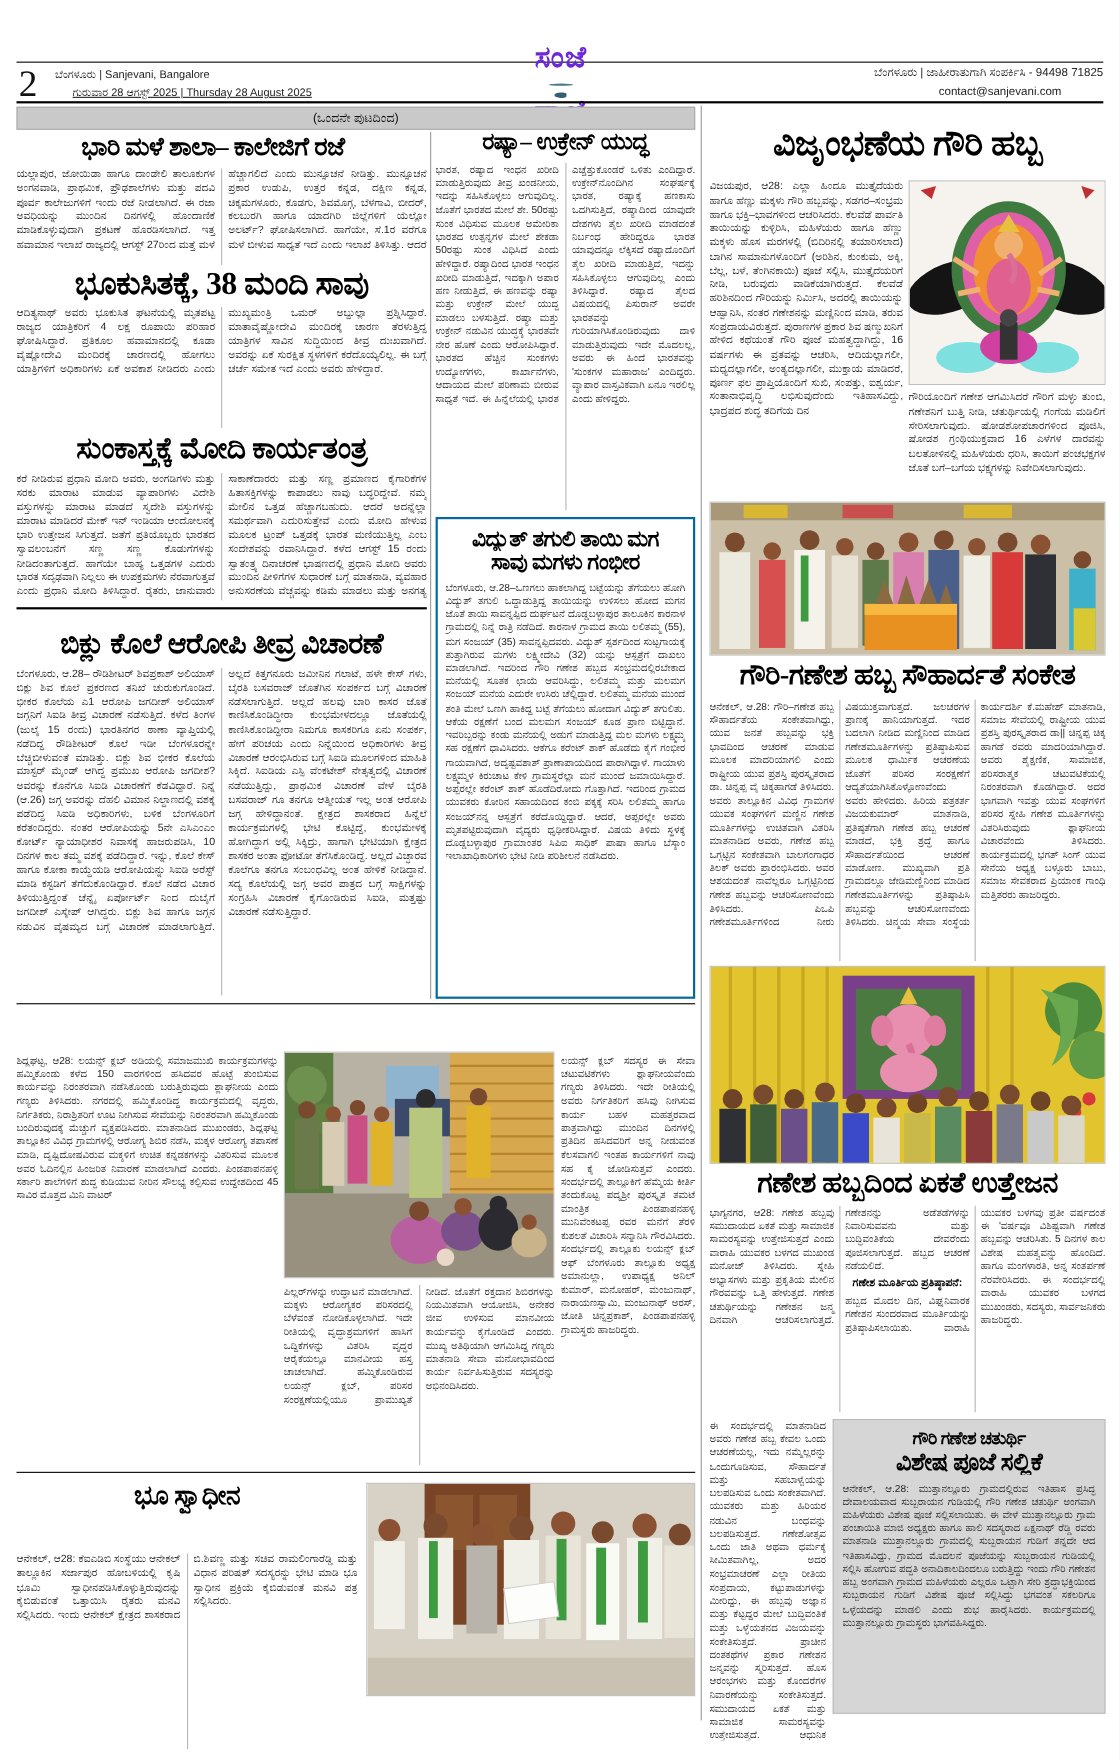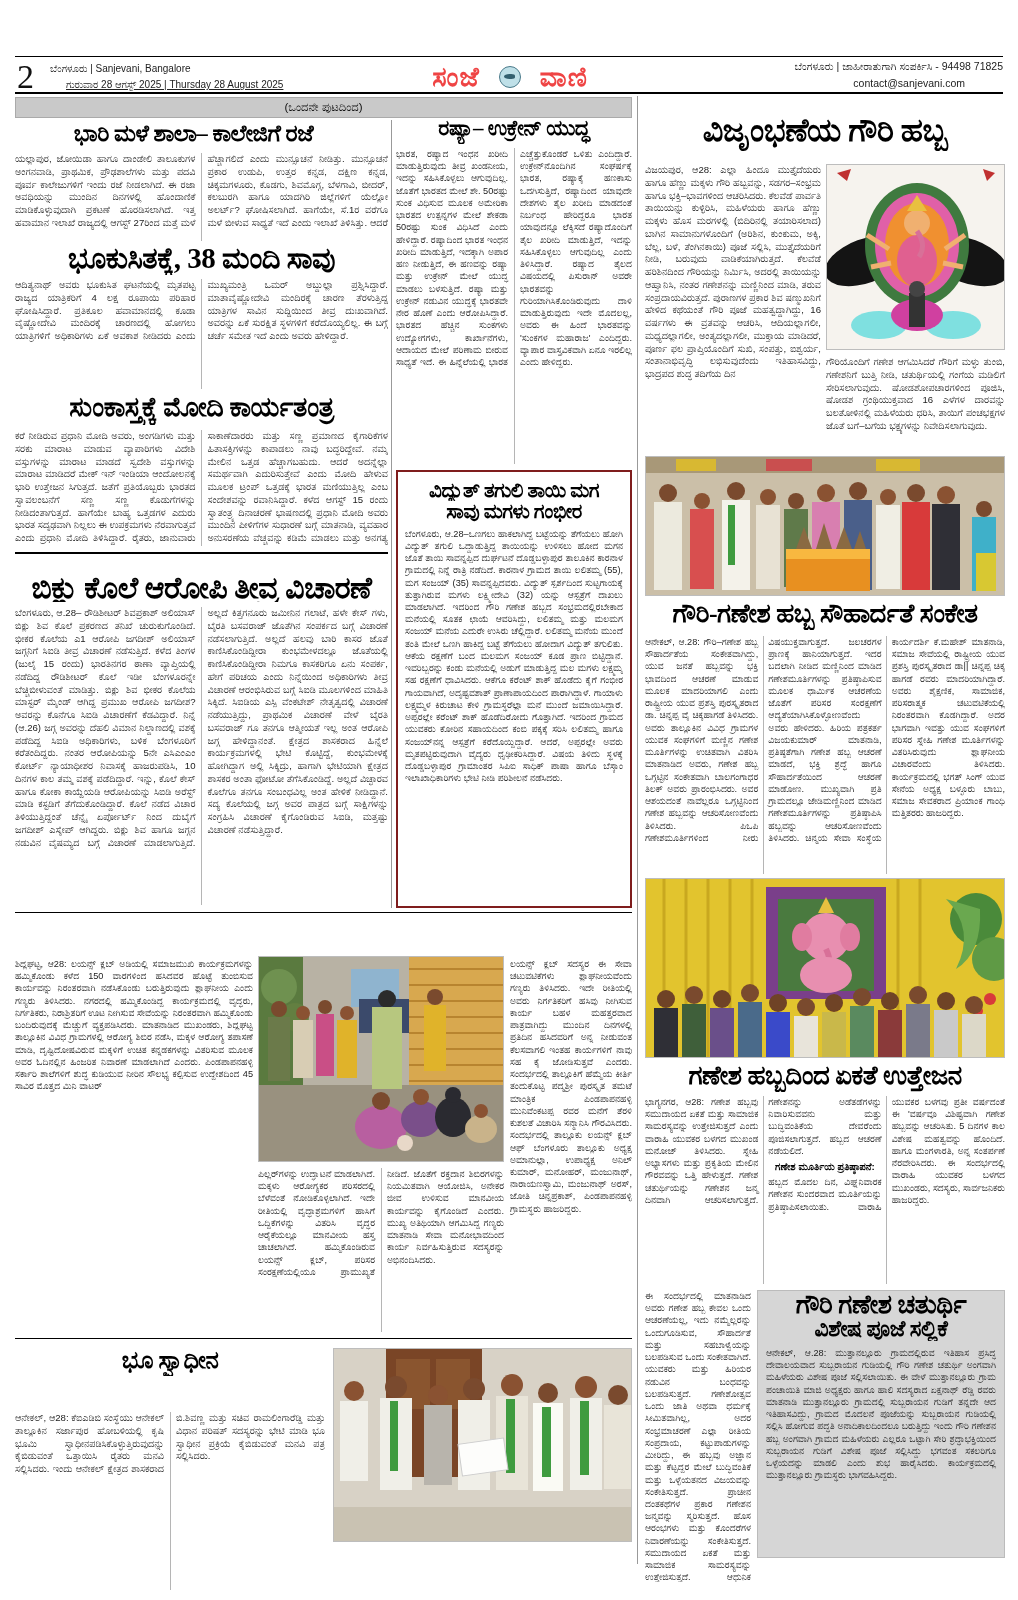--- a/index.html
+++ b/index.html
@@ -13,29 +13,29 @@
   .body-text{font-size:9.6px;line-height:1.33;text-align:justify;color:#222;overflow:hidden;
              font-family:"Liberation Sans",sans-serif;}
   .small{font-size:9.2px;}
   .cols2{column-count:2;column-gap:12px;column-rule:1px solid #b5b5b5;}
   .cols3{column-count:3;column-gap:10px;column-rule:1px solid #b5b5b5;}
   .graybar{background:#c9c9c9;border:1px solid #aaa;display:flex;align-items:center;justify-content:center;
            font-size:11.5px;color:#111;}
   .hdr-small{font-size:10px;color:#222;line-height:1.5;}
   .hdr-contact{font-size:10.5px;color:#222;text-align:right;line-height:1.6;}
   .pagenum{font-family:"Liberation Serif",serif;font-size:34px;color:#111;line-height:1;}
-  .masthead{font-family:"Liberation Serif",serif;font-weight:bold;font-size:27px;color:#ef4444;
-            display:flex;align-items:center;justify-content:center;gap:19px;letter-spacing:1px;}
+  .masthead{font-family:"Liberation Serif",serif;font-weight:bold;font-size:27px;color:#6d28d9;
+            display:flex;align-items:center;justify-content:center;gap:8px;letter-spacing:1px;flex-direction:column;}
   .mast-icon{width:20px;height:20px;border-radius:50%;background:#bfe0e8;border:1px solid #4a7a8a;
              display:inline-block;position:relative;}
   .mast-icon:after{content:"";position:absolute;left:4px;top:7px;width:11px;height:5px;
                    border-radius:60% 40% 40% 60%;background:#33606f;}
   .photo{overflow:hidden;border:1px solid #bdbdbd;}
   .caption{font-size:9.4px;line-height:1.35;text-align:justify;color:#222;}
-  .boxart{border:2px solid #7f1d1d;background:#fff;}
+  .boxart{border:2px solid #0369a1;background:#fff;}
   .graybox{background:#d6d6d6;border:1px solid #bbb;}
   .subhead{display:block;font-weight:bold;text-align:center;font-size:9.8px;margin:3px 0;color:#000;}
 </style>
 </head>
 <body>
 
 <div class="page">
 
   <div class="abs rule" style="left:15px;top:56px;width:988px;height:1px;"></div>
 
@@ -66,21 +66,21 @@
   <div class="abs body-text cols2" style="left:15px;top:153px;width:373px;height:88px;">ಯಲ್ಲಾಪುರ, ಜೋಯಿಡಾ ಹಾಗೂ ದಾಂಡೇಲಿ ತಾಲೂಕುಗಳ ಅಂಗನವಾಡಿ, ಪ್ರಾಥಮಿಕ, ಪ್ರೌಢಶಾಲೆಗಳು ಮತ್ತು ಪದವಿ ಪೂರ್ವ ಕಾಲೇಜುಗಳಿಗೆ ಇಂದು ರಜೆ ನೀಡಲಾಗಿದೆ. ಈ ರಜಾ ಅವಧಿಯನ್ನು ಮುಂದಿನ ದಿನಗಳಲ್ಲಿ ಹೊಂದಾಣಿಕೆ ಮಾಡಿಕೊಳ್ಳುವುದಾಗಿ ಪ್ರಕಟಣೆ ಹೊರಡಿಸಲಾಗಿದೆ. ಇತ್ತ ಹವಾಮಾನ ಇಲಾಖೆ ರಾಜ್ಯದಲ್ಲಿ ಆಗಸ್ಟ್ 27ರಿಂದ ಮತ್ತೆ ಮಳೆ ಹೆಚ್ಚಾಗಲಿದೆ ಎಂದು ಮುನ್ಸೂಚನೆ ನೀಡಿತ್ತು. ಮುನ್ಸೂಚನೆ ಪ್ರಕಾರ ಉಡುಪಿ, ಉತ್ತರ ಕನ್ನಡ, ದಕ್ಷಿಣ ಕನ್ನಡ, ಚಿಕ್ಕಮಗಳೂರು, ಕೊಡಗು, ಶಿವಮೊಗ್ಗ, ಬೆಳಗಾವಿ, ಬೀದರ್, ಕಲಬುರಗಿ ಹಾಗೂ ಯಾದಗಿರಿ ಜಿಲ್ಲೆಗಳಿಗೆ ಯೆಲ್ಲೋ ಅಲರ್ಟ್? ಘೋಷಿಸಲಾಗಿದೆ. ಹಾಗೆಯೇ, ಸೆ.1ರ ವರೆಗೂ ಮಳೆ ಬೀಳುವ ಸಾಧ್ಯತೆ ಇದೆ ಎಂದು ಇಲಾಖೆ ತಿಳಿಸಿತ್ತು. ಆದರೆ ಉತ್ತರ ಕನ್ನಡ ಹಾಗೂ ಶಿವಮೊಗ್ಗ ಜಿಲ್ಲೆಯಲ್ಲಿ ನಿರೀಕ್ಷೆಗೂ ಅಧಿಕ ಮಳೆಯಾಗುತ್ತಿದೆ.</div>
 
   <div class="abs headline" style="left:15px;top:243px;width:373px;height:32px;font-size:29px;">ಭೂಕುಸಿತಕ್ಕೆ, 38 ಮಂದಿ ಸಾವು</div>
   <div class="abs body-text cols2" style="left:15px;top:279px;width:373px;height:110px;">ಆದಿತ್ಯನಾಥ್ ಅವರು ಭೂಕುಸಿತ ಘಟನೆಯಲ್ಲಿ ಮೃತಪಟ್ಟ ರಾಜ್ಯದ ಯಾತ್ರಿಕರಿಗೆ 4 ಲಕ್ಷ ರೂಪಾಯಿ ಪರಿಹಾರ ಘೋಷಿಸಿದ್ದಾರೆ. ಪ್ರತಿಕೂಲ ಹವಾಮಾನದಲ್ಲಿ ಕೂಡಾ ವೈಷ್ಣೋದೇವಿ ಮಂದಿರಕ್ಕೆ ಚಾರಣದಲ್ಲಿ ಹೋಗಲು ಯಾತ್ರಿಗಳಿಗೆ ಅಧಿಕಾರಿಗಳು ಏಕೆ ಅವಕಾಶ ನೀಡಿದರು ಎಂದು ಮುಖ್ಯಮಂತ್ರಿ ಒಮರ್ ಅಬ್ದುಲ್ಲಾ ಪ್ರಶ್ನಿಸಿದ್ದಾರೆ. ಮಾತಾವೈಷ್ಣೋದೇವಿ ಮಂದಿರಕ್ಕೆ ಚಾರಣ ತೆರಳುತ್ತಿದ್ದ ಯಾತ್ರಿಗಳ ಸಾವಿನ ಸುದ್ದಿಯಿಂದ ತೀವ್ರ ದುಃಖವಾಗಿದೆ. ಅವರನ್ನು ಏಕೆ ಸುರಕ್ಷಿತ ಸ್ಥಳಗಳಿಗೆ ಕರೆದೊಯ್ಯಲಿಲ್ಲ. ಈ ಬಗ್ಗೆ ಚರ್ಚೆ ಸಮೇತ ಇದೆ ಎಂದು ಅವರು ಹೇಳಿದ್ದಾರೆ.</div>
 
   <div class="abs headline" style="left:15px;top:393px;width:373px;height:32px;font-size:27px;">ಸುಂಕಾಸ್ತ್ರಕ್ಕೆ ಮೋದಿ ಕಾರ್ಯತಂತ್ರ</div>
   <div class="abs body-text cols2" style="left:15px;top:430px;width:373px;height:116px;">ಕರೆ ನೀಡಿರುವ ಪ್ರಧಾನಿ ಮೋದಿ ಅವರು, ಅಂಗಡಿಗಳು ಮತ್ತು ಸರಕು ಮಾರಾಟ ಮಾಡುವ ವ್ಯಾಪಾರಿಗಳು ವಿದೇಶಿ ವಸ್ತುಗಳನ್ನು ಮಾರಾಟ ಮಾಡದೆ ಸ್ವದೇಶಿ ವಸ್ತುಗಳನ್ನು ಮಾರಾಟ ಮಾಡಿದರೆ ಮೇಕ್ ಇನ್ ಇಂಡಿಯಾ ಆಂದೋಲನಕ್ಕೆ ಭಾರಿ ಉತ್ತೇಜನ ಸಿಗುತ್ತದೆ. ಜತೆಗೆ ಪ್ರತಿಯೊಬ್ಬರು ಭಾರತದ ಸ್ವಾವಲಂಬನೆಗೆ ಸಣ್ಣ ಸಣ್ಣ ಕೊಡುಗೆಗಳನ್ನು ನೀಡಿದಂತಾಗುತ್ತದೆ. ಹಾಗೆಯೇ ಬಾಹ್ಯ ಒತ್ತಡಗಳ ಎದುರು ಭಾರತ ಸದೃಢವಾಗಿ ನಿಲ್ಲಲು ಈ ಉಪಕ್ರಮಗಳು ನೆರವಾಗುತ್ತವೆ ಎಂದು ಪ್ರಧಾನಿ ಮೋದಿ ತಿಳಿಸಿದ್ದಾರೆ. ರೈತರು, ಜಾನುವಾರು ಸಾಕಾಣೆದಾರರು ಮತ್ತು ಸಣ್ಣ ಪ್ರಮಾಣದ ಕೈಗಾರಿಕೆಗಳ ಹಿತಾಸಕ್ತಿಗಳನ್ನು ಕಾಪಾಡಲು ನಾವು ಬದ್ಧರಿದ್ದೇವೆ. ನಮ್ಮ ಮೇಲಿನ ಒತ್ತಡ ಹೆಚ್ಚಾಗಬಹುದು. ಆದರೆ ಅದನ್ನೆಲ್ಲಾ ಸಮರ್ಥವಾಗಿ ಎದುರಿಸುತ್ತೇವೆ ಎಂದು ಮೋದಿ ಹೇಳುವ ಮೂಲಕ ಟ್ರಂಪ್ ಒತ್ತಡಕ್ಕೆ ಭಾರತ ಮಣಿಯುತ್ತಿಲ್ಲ ಎಂಬ ಸಂದೇಶವನ್ನು ರವಾನಿಸಿದ್ದಾರೆ. ಕಳೆದ ಆಗಸ್ಟ್ 15 ರಂದು ಸ್ವಾತಂತ್ರ್ಯ ದಿನಾಚರಣೆ ಭಾಷಣದಲ್ಲಿ ಪ್ರಧಾನಿ ಮೋದಿ ಅವರು ಮುಂದಿನ ಪೀಳಿಗೆಗಳ ಸುಧಾರಣೆ ಬಗ್ಗೆ ಮಾತನಾಡಿ, ವ್ಯವಹಾರ ಅನುಸರಣೆಯ ವೆಚ್ಚವನ್ನು ಕಡಿಮೆ ಮಾಡಲು ಮತ್ತು ಅನಗತ್ಯ ಶಾಸನಗಳನ್ನು ತೆಗೆದು ಹಾಕಲು ಸುಧಾರಣೆಗಳನ್ನು ಜಾರಿ ಮಾಡಲಾಗುತ್ತಿದೆ ಎಂದು ಹೇಳಿ, ಸ್ವ ಕೇಂದ್ರೀತ ಆರ್ಥಿಕ ನೀತಿಗಳ ಬಗ್ಗೆ ಪ್ರಸ್ತಾಪಿಸಿದ್ದರು.</div>
 
   <div class="abs rule" style="left:15px;top:552px;width:373px;height:2px;"></div>
 
-  <div class="abs headline" style="left:15px;top:572px;width:373px;height:30px;font-size:30px;">ಬಿಕ್ಲು ಕೊಲೆ ಆರೋಪಿ ತೀವ್ರ ವಿಚಾರಣೆ</div>
+  <div class="abs headline" style="left:15px;top:572px;width:373px;height:30px;font-size:26px;">ಬಿಕ್ಲು ಕೊಲೆ ಆರೋಪಿ ತೀವ್ರ ವಿಚಾರಣೆ</div>
   <div class="abs body-text cols2" style="left:15px;top:607px;width:373px;height:298px;">ಬೆಂಗಳೂರು, ಆ.28– ರೌಡಿಶೀಟರ್ ಶಿವಪ್ರಕಾಶ್ ಅಲಿಯಾಸ್ ಬಿಕ್ಲು ಶಿವ ಕೊಲೆ ಪ್ರಕರಣದ ತನಿಖೆ ಚುರುಕುಗೊಂಡಿದೆ. ಭೀಕರ ಕೊಲೆಯ ಎ1 ಆರೋಪಿ ಜಗದೀಶ್ ಅಲಿಯಾಸ್ ಜಗ್ಗನಿಗೆ ಸಿಐಡಿ ತೀವ್ರ ವಿಚಾರಣೆ ನಡೆಸುತ್ತಿದೆ. ಕಳೆದ ತಿಂಗಳ (ಜುಲೈ 15 ರಂದು) ಭಾರತಿನಗರ ಠಾಣಾ ವ್ಯಾಪ್ತಿಯಲ್ಲಿ ನಡೆದಿದ್ದ ರೌಡಿಶೀಟರ್ ಕೊಲೆ ಇಡೀ ಬೆಂಗಳೂರನ್ನೇ ಬೆಚ್ಚಿಬೀಳುವಂತೆ ಮಾಡಿತ್ತು. ಬಿಕ್ಲು ಶಿವ ಭೀಕರ ಕೊಲೆಯ ಮಾಸ್ಟರ್ ಮೈಂಡ್ ಆಗಿದ್ದ ಪ್ರಮುಖ ಆರೋಪಿ ಜಗದೀಶ? ಅವರನ್ನು ಕೊನೆಗೂ ಸಿಐಡಿ ವಿಚಾರಣೆಗೆ ಕೆಡವಿದ್ದಾರೆ. ನಿನ್ನೆ (ಆ.26) ಜಗ್ಗ ಅವರನ್ನು ದೆಹಲಿ ವಿಮಾನ ನಿಲ್ದಾಣದಲ್ಲಿ ವಶಕ್ಕೆ ಪಡೆದಿದ್ದ ಸಿಐಡಿ ಅಧಿಕಾರಿಗಳು, ಬಳಿಕ ಬೆಂಗಳೂರಿಗೆ ಕರೆತಂದಿದ್ದರು. ನಂತರ ಆರೋಪಿಯನ್ನು 5ನೇ ಎಸಿಎಂಎಂ ಕೋರ್ಟ್ ನ್ಯಾಯಾಧೀಶರ ನಿವಾಸಕ್ಕೆ ಹಾಜರುಪಡಿಸಿ, 10 ದಿನಗಳ ಕಾಲ ತಮ್ಮ ವಶಕ್ಕೆ ಪಡೆದಿದ್ದಾರೆ. ಇನ್ನು, ಕೊಲೆ ಕೇಸ್ ಹಾಗೂ ಕೋಕಾ ಕಾಯ್ದೆಯಡಿ ಆರೋಪಿಯನ್ನು ಸಿಐಡಿ ಅರೆಸ್ಟ್ ಮಾಡಿ ಕಸ್ಟಡಿಗೆ ತೆಗೆದುಕೊಂಡಿದ್ದಾರೆ. ಕೊಲೆ ನಡೆದ ವಿಚಾರ ತಿಳಿಯುತ್ತಿದ್ದಂತೆ ಚೆನ್ನೈ ಏರ್ಪೋರ್ಟ್ ನಿಂದ ದುಬೈಗೆ ಜಗದೀಶ್ ಎಸ್ಕೇಪ್ ಆಗಿದ್ದರು. ಬಿಕ್ಲು ಶಿವ ಹಾಗೂ ಜಗ್ಗನ ನಡುವಿನ ವೈಷಮ್ಯದ ಬಗ್ಗೆ ವಿಚಾರಣೆ ಮಾಡಲಾಗುತ್ತಿದೆ. ಅಲ್ಲದೆ ಕಿತ್ತಗನೂರು ಜಮೀನಿನ ಗಲಾಟೆ, ಹಳೇ ಕೇಸ್ ಗಳು, ಬೈರತಿ ಬಸವರಾಜ್ ಜೊತೆಗಿನ ಸಂಪರ್ಕದ ಬಗ್ಗೆ ವಿಚಾರಣೆ ನಡೆಸಲಾಗುತ್ತಿದೆ. ಅಲ್ಲದೆ ಹಲವು ಬಾರಿ ಕಾಸರ ಜೊತೆ ಕಾಣಿಸಿಕೊಂಡಿದ್ದೀರಾ ಕುಂಭಮೇಳದಲ್ಲೂ ಜೊತೆಯಲ್ಲಿ ಕಾಣಿಸಿಕೊಂಡಿದ್ದೀರಾ ನಿಮಗೂ ಕಾಸಕರಿಗೂ ಏನು ಸಂಪರ್ಕ, ಹೇಗೆ ಪರಿಚಯ ಎಂದು ನಿನ್ನೆಯಿಂದ ಅಧಿಕಾರಿಗಳು ತೀವ್ರ ವಿಚಾರಣೆ ಆರಂಭಿಸಿರುವ ಬಗ್ಗೆ ಸಿಐಡಿ ಮೂಲಗಳಿಂದ ಮಾಹಿತಿ ಸಿಕ್ಕಿದೆ. ಸಿಐಡಿಯ ಎಸ್ಪಿ ವೆಂಕಟೇಶ್ ನೇತೃತ್ವದಲ್ಲಿ ವಿಚಾರಣೆ ನಡೆಯುತ್ತಿದ್ದು, ಪ್ರಾಥಮಿಕ ವಿಚಾರಣೆ ವೇಳೆ ಬೈರತಿ ಬಸವರಾಜ್ ಗೂ ತನಗೂ ಆತ್ಮೀಯತೆ ಇಲ್ಲ ಅಂತ ಆರೋಪಿ ಜಗ್ಗ ಹೇಳಿದ್ದಾನಂತೆ. ಕ್ಷೇತ್ರದ ಶಾಸಕರಾದ ಹಿನ್ನೆಲೆ ಕಾರ್ಯಕ್ರಮಗಳಲ್ಲಿ ಭೇಟಿ ಕೊಟ್ಟಿದ್ದೆ, ಕುಂಭಮೇಳಕ್ಕೆ ಹೋಗಿದ್ದಾಗ ಅಲ್ಲಿ ಸಿಕ್ಕಿದ್ರು, ಹಾಗಾಗಿ ಭೇಟಿಯಾಗಿ ಕ್ಷೇತ್ರದ ಶಾಸಕರ ಅಂತಾ ಫೋಟೋ ತೆಗೆಸಿಕೊಂಡಿದ್ದೆ. ಅಲ್ಲದೆ ವಿಚ್ಛಾರವ ಕೊಲೆಗೂ ತನಗೂ ಸಂಬಂಧವಿಲ್ಲ ಅಂತ ಹೇಳಿಕೆ ನೀಡಿದ್ದಾನೆ. ಸದ್ಯ ಕೊಲೆಯಲ್ಲಿ ಜಗ್ಗ ಅವರ ಪಾತ್ರದ ಬಗ್ಗೆ ಸಾಕ್ಷಿಗಳನ್ನು ಸಂಗ್ರಹಿಸಿ ವಿಚಾರಣೆ ಕೈಗೊಂಡಿರುವ ಸಿಐಡಿ, ಮತ್ತಷ್ಟು ವಿಚಾರಣೆ ನಡೆಸುತ್ತಿದ್ದಾರೆ.</div>
 
   <div class="abs headline" style="left:396px;top:118px;width:236px;height:26px;font-size:21px;">ರಷ್ಯಾ– ಉಕ್ರೇನ್ ಯುದ್ಧ</div>
   <div class="abs body-text cols2 small" style="left:396px;top:148px;width:236px;height:316px;">ಭಾರತ, ರಷ್ಯಾದ ಇಂಧನ ಖರೀದಿ ಮಾಡುತ್ತಿರುವುದು ತೀವ್ರ ಖಂಡನೀಯ, ಇದನ್ನು ಸಹಿಸಿಕೊಳ್ಳಲು ಆಗುವುದಿಲ್ಲ. ಜೊತೆಗೆ ಭಾರತದ ಮೇಲೆ ಶೇ. 50ರಷ್ಟು ಸುಂಕ ವಿಧಿಸುವ ಮೂಲಕ ಅಮೇರಿಕಾ ಭಾರತದ ಉತ್ಪನ್ನಗಳ ಮೇಲೆ ಶೇಕಡಾ 50ರಷ್ಟು ಸುಂಕ ವಿಧಿಸಿದೆ ಎಂದು ಹೇಳಿದ್ದಾರೆ. ರಷ್ಯಾದಿಂದ ಭಾರತ ಇಂಧನ ಖರೀದಿ ಮಾಡುತ್ತಿದೆ, ಇದಕ್ಕಾಗಿ ಅಪಾರ ಹಣ ನೀಡುತ್ತಿದೆ, ಈ ಹಣವನ್ನು ರಷ್ಯಾ ಮತ್ತು ಉಕ್ರೇನ್ ಮೇಲೆ ಯುದ್ಧ ಮಾಡಲು ಬಳಸುತ್ತಿದೆ. ರಷ್ಯಾ ಮತ್ತು ಉಕ್ರೇನ್ ನಡುವಿನ ಯುದ್ಧಕ್ಕೆ ಭಾರತವೇ ನೇರ ಹೊಣೆ ಎಂದು ಆರೋಪಿಸಿದ್ದಾರೆ. ಭಾರತದ ಹೆಚ್ಚಿನ ಸುಂಕಗಳು ಉದ್ಯೋಗಗಳು, ಕಾರ್ಖಾನೆಗಳು, ಆದಾಯದ ಮೇಲೆ ಪರಿಣಾಮ ಬೀರುವ ಸಾಧ್ಯತೆ ಇದೆ. ಈ ಹಿನ್ನೆಲೆಯಲ್ಲಿ ಭಾರತ ಎಚ್ಚೆತ್ತುಕೊಂಡರೆ ಒಳಿತು ಎಂದಿದ್ದಾರೆ. ಉಕ್ರೇನ್‌ನೊಂದಿಗಿನ ಸಂಘರ್ಷಕ್ಕೆ ಭಾರತ, ರಷ್ಯಾಕ್ಕೆ ಹಣಕಾಸು ಒದಗಿಸುತ್ತಿದೆ, ರಷ್ಯಾದಿಂದ ಯಾವುದೇ ದೇಶಗಳು ತೈಲ ಖರೀದಿ ಮಾಡದಂತೆ ನಿರ್ಬಂಧ ಹೇರಿದ್ದರೂ ಭಾರತ ಯಾವುದನ್ನೂ ಲೆಕ್ಕಿಸದೆ ರಷ್ಯಾದೊಂದಿಗೆ ತೈಲ ಖರೀದಿ ಮಾಡುತ್ತಿದೆ, ಇದನ್ನು ಸಹಿಸಿಕೊಳ್ಳಲು ಆಗುವುದಿಲ್ಲ ಎಂದು ತಿಳಿಸಿದ್ದಾರೆ. ರಷ್ಯಾದ ತೈಲದ ವಿಷಯದಲ್ಲಿ ಪಿಸುರಾನ್ ಅವರೇ ಭಾರತವನ್ನು ಗುರಿಯಾಗಿಸಿಕೊಂಡಿರುವುದು ದಾಳಿ ಮಾಡುತ್ತಿರುವುದು ಇದೇ ಮೊದಲಲ್ಲ, ಅವರು ಈ ಹಿಂದೆ ಭಾರತವನ್ನು 'ಸುಂಕಗಳ ಮಹಾರಾಜ' ಎಂದಿದ್ದರು. ವ್ಯಾಪಾರ ವಾಸ್ತವಿಕವಾಗಿ ಏನೂ ಇರಲಿಲ್ಲ ಎಂದು ಹೇಳಿದ್ದರು.</div>
 
   <div class="abs boxart" style="left:396px;top:470px;width:236px;height:438px;">
     <div class="headline" style="margin-top:8px;font-size:20px;">ವಿದ್ಯುತ್ ತಗುಲಿ ತಾಯಿ ಮಗ</div>
     <div class="headline" style="font-size:20px;">ಸಾವು ಮಗಳು ಗಂಭೀರ</div>
     <div class="body-text small" style="margin:6px 7px 0 7px;height:360px;">ಬೆಂಗಳೂರು, ಆ.28–ಒಣಗಲು ಹಾಕಲಾಗಿದ್ದ ಬಟ್ಟೆಯನ್ನು ತೆಗೆಯಲು ಹೋಗಿ ವಿದ್ಯುತ್ ತಗುಲಿ ಒದ್ದಾಡುತ್ತಿದ್ದ ತಾಯಿಯನ್ನು ಉಳಿಸಲು ಹೋದ ಮಗನ ಜೊತೆ ತಾಯಿ ಸಾವನ್ನಪ್ಪಿದ ದುರ್ಘಟನೆ ದೊಡ್ಡಬಳ್ಳಾಪುರ ತಾಲೂಕಿನ ಕಾರನಾಳ ಗ್ರಾಮದಲ್ಲಿ ನಿನ್ನೆ ರಾತ್ರಿ ನಡೆದಿದೆ. ಕಾರನಾಳ ಗ್ರಾಮದ ತಾಯಿ ಲಲಿತಮ್ಮ (55), ಮಗ ಸಂಜಯ್ (35) ಸಾವನ್ನಪ್ಪಿದವರು. ವಿದ್ಯುತ್ ಸ್ಪರ್ಶದಿಂದ ಸುಟ್ಟಗಾಯಕ್ಕೆ ತುತ್ತಾಗಿರುವ ಮಗಳು ಲಕ್ಷ್ಮೀದೇವಿ (32) ಯನ್ನು ಆಸ್ಪತ್ರೆಗೆ ದಾಖಲು ಮಾಡಲಾಗಿದೆ. ಇದರಿಂದ ಗೌರಿ ಗಣೇಶ ಹಬ್ಬದ ಸಂಭ್ರಮದಲ್ಲಿರಬೇಕಾದ ಮನೆಯಲ್ಲಿ ಸೂತಕ ಛಾಯೆ ಆವರಿಸಿದ್ದು, ಲಲಿತಮ್ಮ ಮತ್ತು ಮಲಮಗ ಸಂಜಯ್ ಮನೆಯ ಎದುರೇ ಉಸಿರು ಚೆಲ್ಲಿದ್ದಾರೆ. ಲಲಿತಮ್ಮ ಮನೆಯ ಮುಂದೆ ತಂತಿ ಮೇಲೆ ಒಣಗಿ ಹಾಕಿದ್ದ ಬಟ್ಟೆ ತೆಗೆಯಲು ಹೋದಾಗ ವಿದ್ಯುತ್ ತಗುಲಿತು. ಆಕೆಯ ರಕ್ಷಣೆಗೆ ಬಂದ ಮಲಮಗ ಸಂಜಯ್ ಕೂಡ ಪ್ರಾಣ ಬಿಟ್ಟಿದ್ದಾನೆ. ಇವರಿಬ್ಬರನ್ನು ಕಂಡು ಮನೆಯಲ್ಲಿ ಅಡುಗೆ ಮಾಡುತ್ತಿದ್ದ ಮಲ ಮಗಳು ಲಕ್ಷ್ಮಮ್ಮ ಸಹ ರಕ್ಷಣೆಗೆ ಧಾವಿಸಿದರು. ಆಕೆಗೂ ಕರೆಂಟ್ ಶಾಕ್ ಹೊಡೆದು ಕೈಗೆ ಗಂಭೀರ ಗಾಯವಾಗಿದೆ, ಅದೃಷ್ಟವಶಾತ್ ಪ್ರಾಣಾಪಾಯದಿಂದ ಪಾರಾಗಿದ್ದಾಳೆ. ಗಾಯಾಳು ಲಕ್ಷ್ಮಮ್ಮಳ ಕಿರುಚಾಟ ಕೇಳಿ ಗ್ರಾಮಸ್ಥರೆಲ್ಲಾ ಮನೆ ಮುಂದೆ ಜಮಾಯಿಸಿದ್ದಾರೆ. ಅಪ್ಪರಲ್ಲೇ ಕರೆಂಟ್ ಶಾಕ್ ಹೊಡೆದಿರೋದು ಗೊತ್ತಾಗಿದೆ. ಇದರಿಂದ ಗ್ರಾಮದ ಯುವಕರು ಕೋರಿನ ಸಹಾಯದಿಂದ ಕಂಬಿ ಪಕ್ಕಕ್ಕೆ ಸರಿಸಿ ಲಲಿತಮ್ಮ ಹಾಗೂ ಸಂಜಯ್‌ನನ್ನ ಆಸ್ಪತ್ರೆಗೆ ಕರೆದೊಯ್ದಿದ್ದಾರೆ. ಆದರೆ, ಅಪ್ಪರಲ್ಲೇ ಅವರು ಮೃತಪಟ್ಟಿರುವುದಾಗಿ ವೈದ್ಯರು ಧೃಢೀಕರಿಸಿದ್ದಾರೆ. ವಿಷಯ ತಿಳಿದು ಸ್ಥಳಕ್ಕೆ ದೊಡ್ಡಬಳ್ಳಾಪುರ ಗ್ರಾಮಾಂತರ ಸಿಪಿಐ ಸಾಧಿಕ್ ಪಾಷಾ ಹಾಗೂ ಬೆಸ್ಕಾಂ ಇಲಾಖಾಧಿಕಾರಿಗಳು ಭೇಟಿ ನೀಡಿ ಪರಿಶೀಲನೆ ನಡೆಸಿದರು.</div>
   </div>
@@ -311,18 +311,18 @@
 
   <div class="abs headline" style="left:645px;top:1062px;width:360px;height:30px;font-size:26px;">ಗಣೇಶ ಹಬ್ಬದಿಂದ ಏಕತೆ ಉತ್ತೇಜನ</div>
   <div class="abs body-text small cols3" style="left:645px;top:1096px;width:360px;height:188px;">
     <span>ಭಾಗ್ಯನಗರ, ಆ28: ಗಣೇಶ ಹಬ್ಬವು ಸಮುದಾಯದ ಏಕತೆ ಮತ್ತು ಸಾಮಾಜಿಕ ಸಾಮರಸ್ಯವನ್ನು ಉತ್ತೇಜಿಸುತ್ತದೆ ಎಂದು ವಾರಾಹಿ ಯುವಕರ ಬಳಗದ ಮುಖಂಡ ಮನೋಜ್ ತಿಳಿಸಿದರು. ಸ್ನೇಹಿ ಅಭ್ಯಾಸಗಳು ಮತ್ತು ಪ್ರಕೃತಿಯ ಮೇಲಿನ ಗೌರವವನ್ನು ಒತ್ತಿ ಹೇಳುತ್ತದೆ. ಗಣೇಶ ಚತುರ್ಥಿಯನ್ನು ಗಣೇಶನ ಜನ್ಮ ದಿನವಾಗಿ ಆಚರಿಸಲಾಗುತ್ತದೆ. ಗಣೇಶನನ್ನು ಅಡೆತಡೆಗಳನ್ನು ನಿವಾರಿಸುವವನು ಮತ್ತು ಬುದ್ಧಿವಂತಿಕೆಯ ದೇವರೆಂದು ಪೂಜಿಸಲಾಗುತ್ತದೆ. ಹಬ್ಬದ ಆಚರಣೆ ನಡೆಯಲಿದೆ.</span>
     <span class="subhead">ಗಣೇಶ ಮೂರ್ತಿಯ ಪ್ರತಿಷ್ಠಾಪನೆ:</span>
     <span>ಹಬ್ಬದ ಮೊದಲ ದಿನ, ವಿಘ್ನನಿವಾರಕ ಗಣೇಶನ ಸುಂದರವಾದ ಮೂರ್ತಿಯನ್ನು ಪ್ರತಿಷ್ಠಾಪಿಸಲಾಯಿತು. ವಾರಾಹಿ ಯುವಕರ ಬಳಗವು ಪ್ರತೀ ವರ್ಷದಂತೆ ಈ 'ವರ್ಷವೂ ವಿಶಿಷ್ಟವಾಗಿ ಗಣೇಶ ಹಬ್ಬವನ್ನು ಆಚರಿಸಿತು. 5 ದಿನಗಳ ಕಾಲ ವಿಶೇಷ ಮಹತ್ವವನ್ನು ಹೊಂದಿದೆ. ಹಾಗೂ ಮಂಗಳಾರತಿ, ಅನ್ನ ಸಂತರ್ಪಣೆ ನೆರವೇರಿಸಿದರು. ಈ ಸಂದರ್ಭದಲ್ಲಿ ವಾರಾಹಿ ಯುವಕರ ಬಳಗದ ಮುಖಂಡರು, ಸದಸ್ಯರು, ಸಾರ್ವಜನಿಕರು ಹಾಜರಿದ್ದರು.</span>
   </div>
   <div class="abs body-text small" style="left:645px;top:1290px;width:106px;height:292px;">ಈ ಸಂದರ್ಭದಲ್ಲಿ ಮಾತನಾಡಿದ ಅವರು ಗಣೇಶ ಹಬ್ಬ ಕೇವಲ ಒಂದು ಆಚರಣೆಯಲ್ಲ, ಇದು ನಮ್ಮೆಲ್ಲರನ್ನು ಒಂದುಗೂಡಿಸುವ, ಸೌಹಾರ್ದತೆ ಮತ್ತು ಸಹಬಾಳ್ವೆಯನ್ನು ಬಲಪಡಿಸುವ ಒಂದು ಸಂಕೇತವಾಗಿದೆ. ಯುವಕರು ಮತ್ತು ಹಿರಿಯರ ನಡುವಿನ ಬಂಧವನ್ನು ಬಲಪಡಿಸುತ್ತದೆ. ಗಣೇಶೋತ್ಸವ ಒಂದು ಜಾತಿ ಅಥವಾ ಧರ್ಮಕ್ಕೆ ಸೀಮಿತವಾಗಿಲ್ಲ, ಅದರ ಸಂಭ್ರಮಾಚರಣೆ ಎಲ್ಲಾ ರೀತಿಯ ಸಂಪ್ರದಾಯ, ಕಟ್ಟುಪಾಡುಗಳನ್ನು ಮೀರಿದ್ದು, ಈ ಹಬ್ಬವು ಅಜ್ಞಾನ ಮತ್ತು ಕೆಟ್ಟದ್ದರ ಮೇಲೆ ಬುದ್ಧಿವಂತಿಕೆ ಮತ್ತು ಒಳ್ಳೆಯತನದ ವಿಜಯವನ್ನು ಸಂಕೇತಿಸುತ್ತದೆ. ಪ್ರಾಚೀನ ದಂತಕಥೆಗಳ ಪ್ರಕಾರ ಗಣೇಶನ ಜನ್ಮವನ್ನು ಸ್ಮರಿಸುತ್ತದೆ. ಹೊಸ ಆರಂಭಗಳು ಮತ್ತು ಕೊಂದರೆಗಳ ನಿವಾರಣೆಯನ್ನು ಸಂಕೇತಿಸುತ್ತದೆ. ಸಮುದಾಯದ ಏಕತೆ ಮತ್ತು ಸಾಮಾಜಿಕ ಸಾಮರಸ್ಯವನ್ನು ಉತ್ತೇಜಿಸುತ್ತದೆ. ಆಧುನಿಕ ಆಚರಣೆಗಳಲ್ಲಿ ಪರಿಸರ</div>
 
   <div class="abs graybox" style="left:757px;top:1290px;width:248px;height:268px;">
-    <div class="headline" style="font-size:26px;">ಗೌರಿ ಗಣೇಶ ಚತುರ್ಥಿ</div>
+    <div class="headline" style="margin-top:10px;font-size:16px;">ಗೌರಿ ಗಣೇಶ ಚತುರ್ಥಿ</div>
     <div class="headline" style="font-size:22px;">ವಿಶೇಷ ಪೂಜೆ ಸಲ್ಲಿಕೆ</div>
     <div class="body-text small" style="margin:6px 8px 0 8px;height:186px;">ಆನೇಕಲ್, ಆ.28: ಮುತ್ತಾನಲ್ಲೂರು ಗ್ರಾಮದಲ್ಲಿರುವ ಇತಿಹಾಸ ಪ್ರಸಿದ್ಧ ದೇವಾಲಯವಾದ ಸುಬ್ಬರಾಯನ ಗುಡಿಯಲ್ಲಿ ಗೌರಿ ಗಣೇಶ ಚತುರ್ಥಿ ಅಂಗವಾಗಿ ಮಹಿಳೆಯರು ವಿಶೇಷ ಪೂಜೆ ಸಲ್ಲಿಸಲಾಯಿತು. ಈ ವೇಳೆ ಮುತ್ತಾನಲ್ಲೂರು ಗ್ರಾಮ ಪಂಚಾಯಿತಿ ಮಾಜಿ ಅಧ್ಯಕ್ಷರು ಹಾಗೂ ಹಾಲಿ ಸದಸ್ಯರಾದ ಏಕ್ಷನಾಥ್ ರೆಡ್ಡಿ ರವರು ಮಾತನಾಡಿ ಮುತ್ತಾನಲ್ಲೂರು ಗ್ರಾಮದಲ್ಲಿ ಸುಬ್ಬರಾಯನ ಗುಡಿಗೆ ತನ್ನದೇ ಆದ ಇತಿಹಾಸವಿದ್ದು, ಗ್ರಾಮದ ಮೊದಲನೆ ಪೂಜೆಯನ್ನು ಸುಬ್ಬರಾಯನ ಗುಡಿಯಲ್ಲಿ ಸಲ್ಲಿಸಿ ಹೋಗುವ ಪದ್ಧತಿ ಅನಾದಿಕಾಲದಿಂದಲೂ ಬರುತ್ತಿದ್ದು ಇಂದು ಗೌರಿ ಗಣೇಶನ ಹಬ್ಬ ಅಂಗವಾಗಿ ಗ್ರಾಮದ ಮಹಿಳೆಯರು ಎಲ್ಲರೂ ಒಟ್ಟಾಗಿ ಸೇರಿ ಶ್ರದ್ಧಾಭಕ್ತಿಯಿಂದ ಸುಬ್ಬರಾಯನ ಗುಡಿಗೆ ವಿಶೇಷ ಪೂಜೆ ಸಲ್ಲಿಸಿದ್ದು ಭಗವಂತ ಸಕಲರಿಗೂ ಒಳ್ಳೆಯದನ್ನು ಮಾಡಲಿ ಎಂದು ಶುಭ ಹಾರೈಸಿದರು. ಕಾರ್ಯಕ್ರಮದಲ್ಲಿ ಮುತ್ತಾನಲ್ಲೂರು ಗ್ರಾಮಸ್ಥರು ಭಾಗವಹಿಸಿದ್ದರು.</div>
   </div>
 
 </div>
 
 </body></html>

